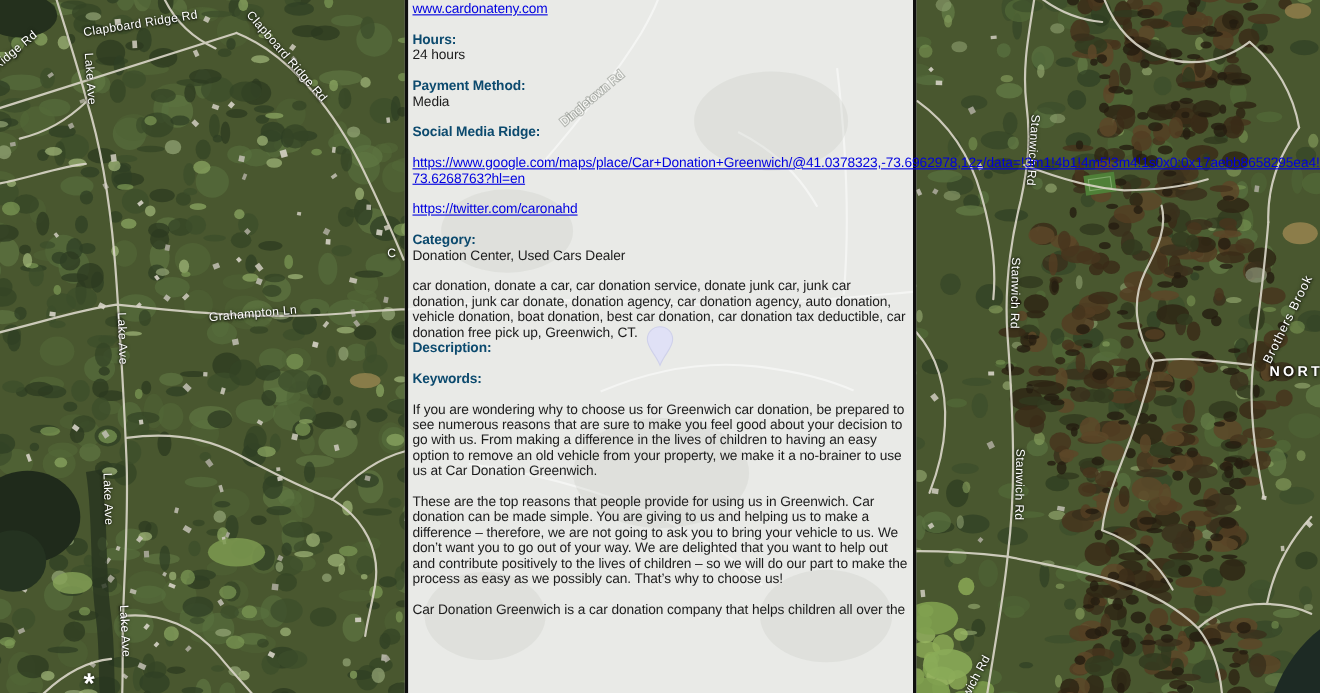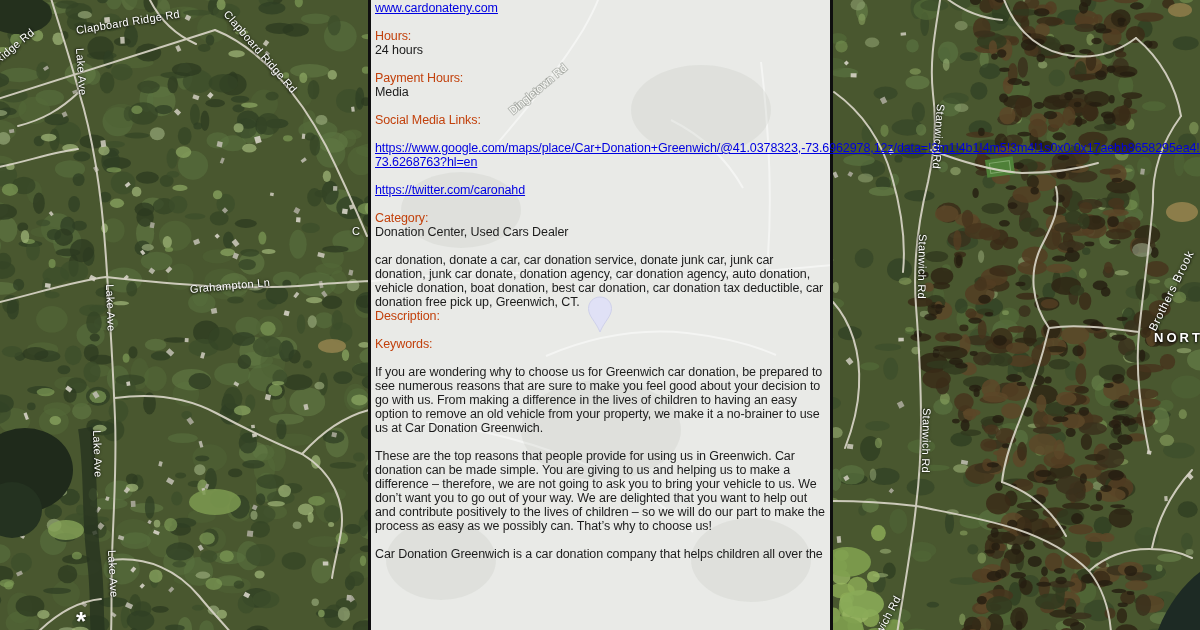--- a/index.html
+++ b/index.html
@@ -16,21 +16,21 @@
   .map-label.star{font-size:26px;font-weight:700;text-shadow:0 0 3px rgba(0,0,0,.8);}
   .map-label.letter{font-size:11px;}
   #panel{position:absolute;left:368px;top:0;width:465px;height:630px;box-sizing:border-box;
     border-left:3px solid var(--panel-border,#0f0f0f);border-right:3px solid var(--panel-border,#0f0f0f);
     background:var(--panel-bg,#e9eae7);}
   #ghost{position:absolute;left:0;top:0;pointer-events:none;}
   #content{position:relative;padding:1px 3px 0 4px;font-size:12.5px;line-height:14px;
     color:#1c1c1c;letter-spacing:-0.1px;}
   #content p{margin:14px 0;}
   #content p:first-child{margin-top:0;}
-  #content b{font-weight:400;color:#c2410c;}
+  #content b{font-weight:700;color:#0c4a6e;}
   #content a{color:var(--link-blue,#0000e0);text-decoration:underline;cursor:pointer;}
   .nowrap{white-space:nowrap;}
 </style>
 </head>
 <body>
 
 <div id="stage" style="--link-blue: #0000e0; --panel-bg: #e9eae7; --panel-border: #0f0f0f;">
 
   <svg id="map" width="1200" height="630" viewBox="0 0 1200 630">
     <rect x="0" y="0" width="1200" height="630" fill="#49572f"></rect>
@@ -1668,25 +1668,25 @@
 
     <div id="content">
       <p>
         <a>www.cardonateny.com</a>
       </p>
       <p>
         <b>Hours:</b><br>
         <span>24 hours</span>
       </p>
       <p>
-        <b>Payment Hours:</b><br>
+        <b>Payment Method:</b><br>
         <span>Media</span>
       </p>
       <p>
-        <b>Social Media Links:</b>
+        <b>Social Media Ridge:</b>
       </p>
       <p>
         <a class="nowrap">https://www.google.com/maps/place/Car+Donation+Greenwich/@41.0378323,-73.6962978,12z/data=!3m1!4b1!4m5!3m4!1s0x0:0x17aebb8658295ea4!8m2!3d41.0378323!4d-</a><br>
         <a>73.6268763?hl=en</a>
       </p>
       <p>
         <a>https://twitter.com/caronahd</a><br>
       </p>
       <p>
         <b>Category:</b><br>

